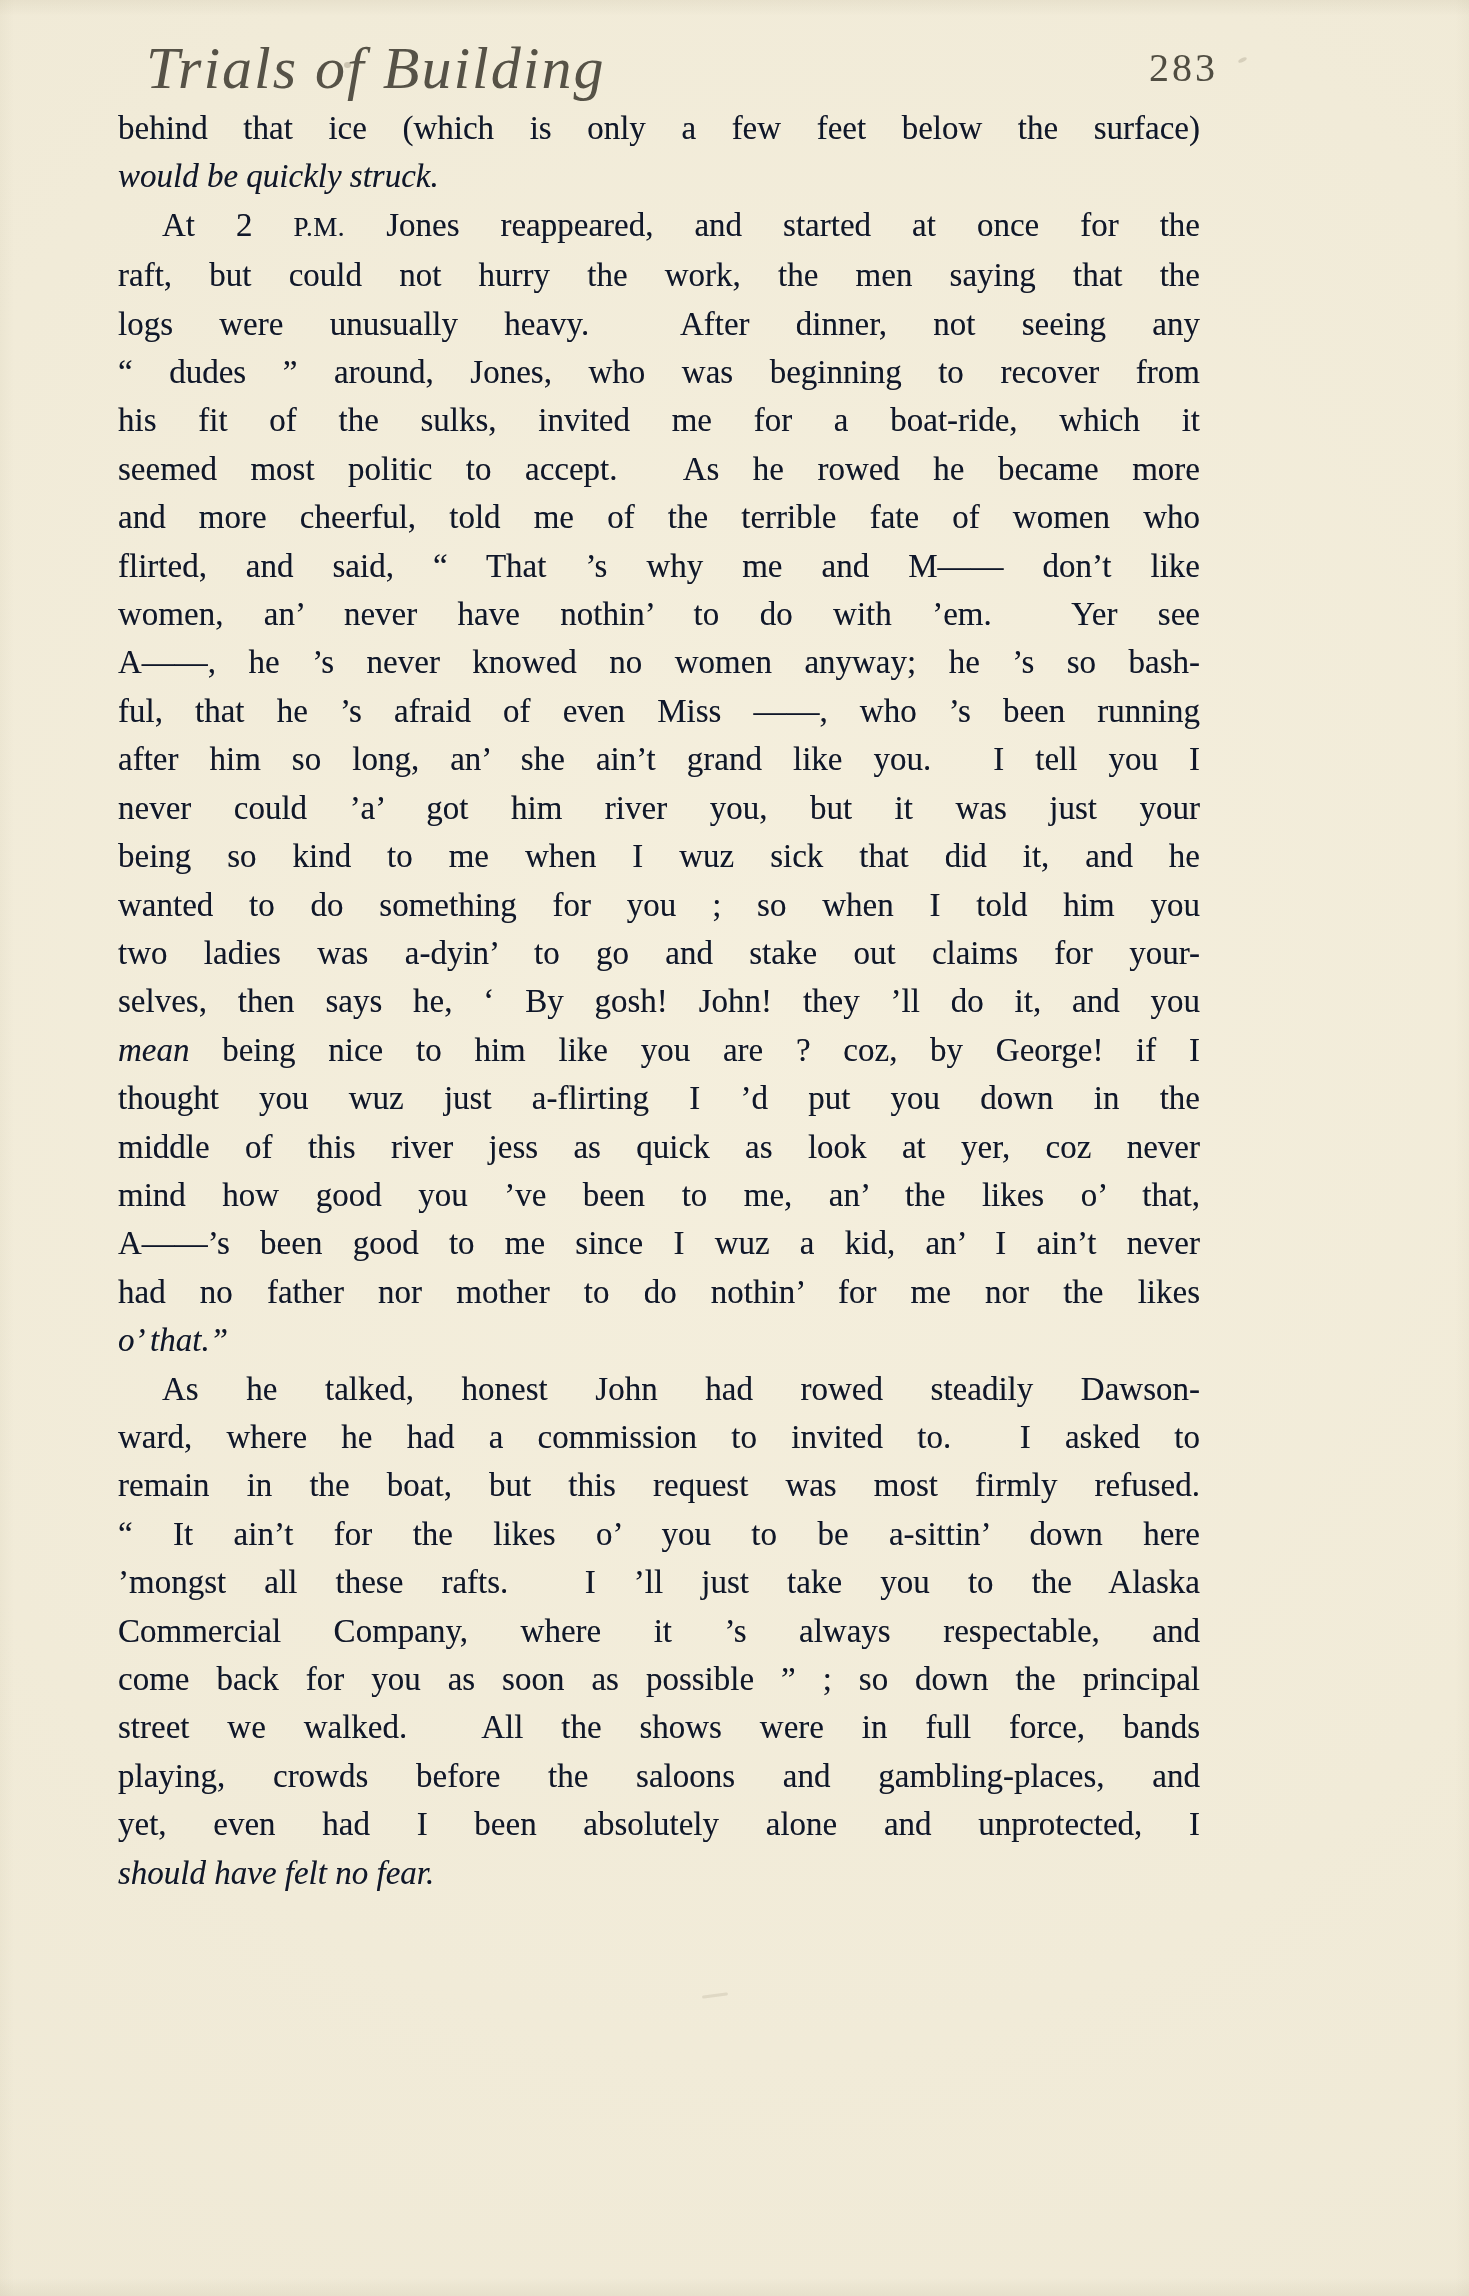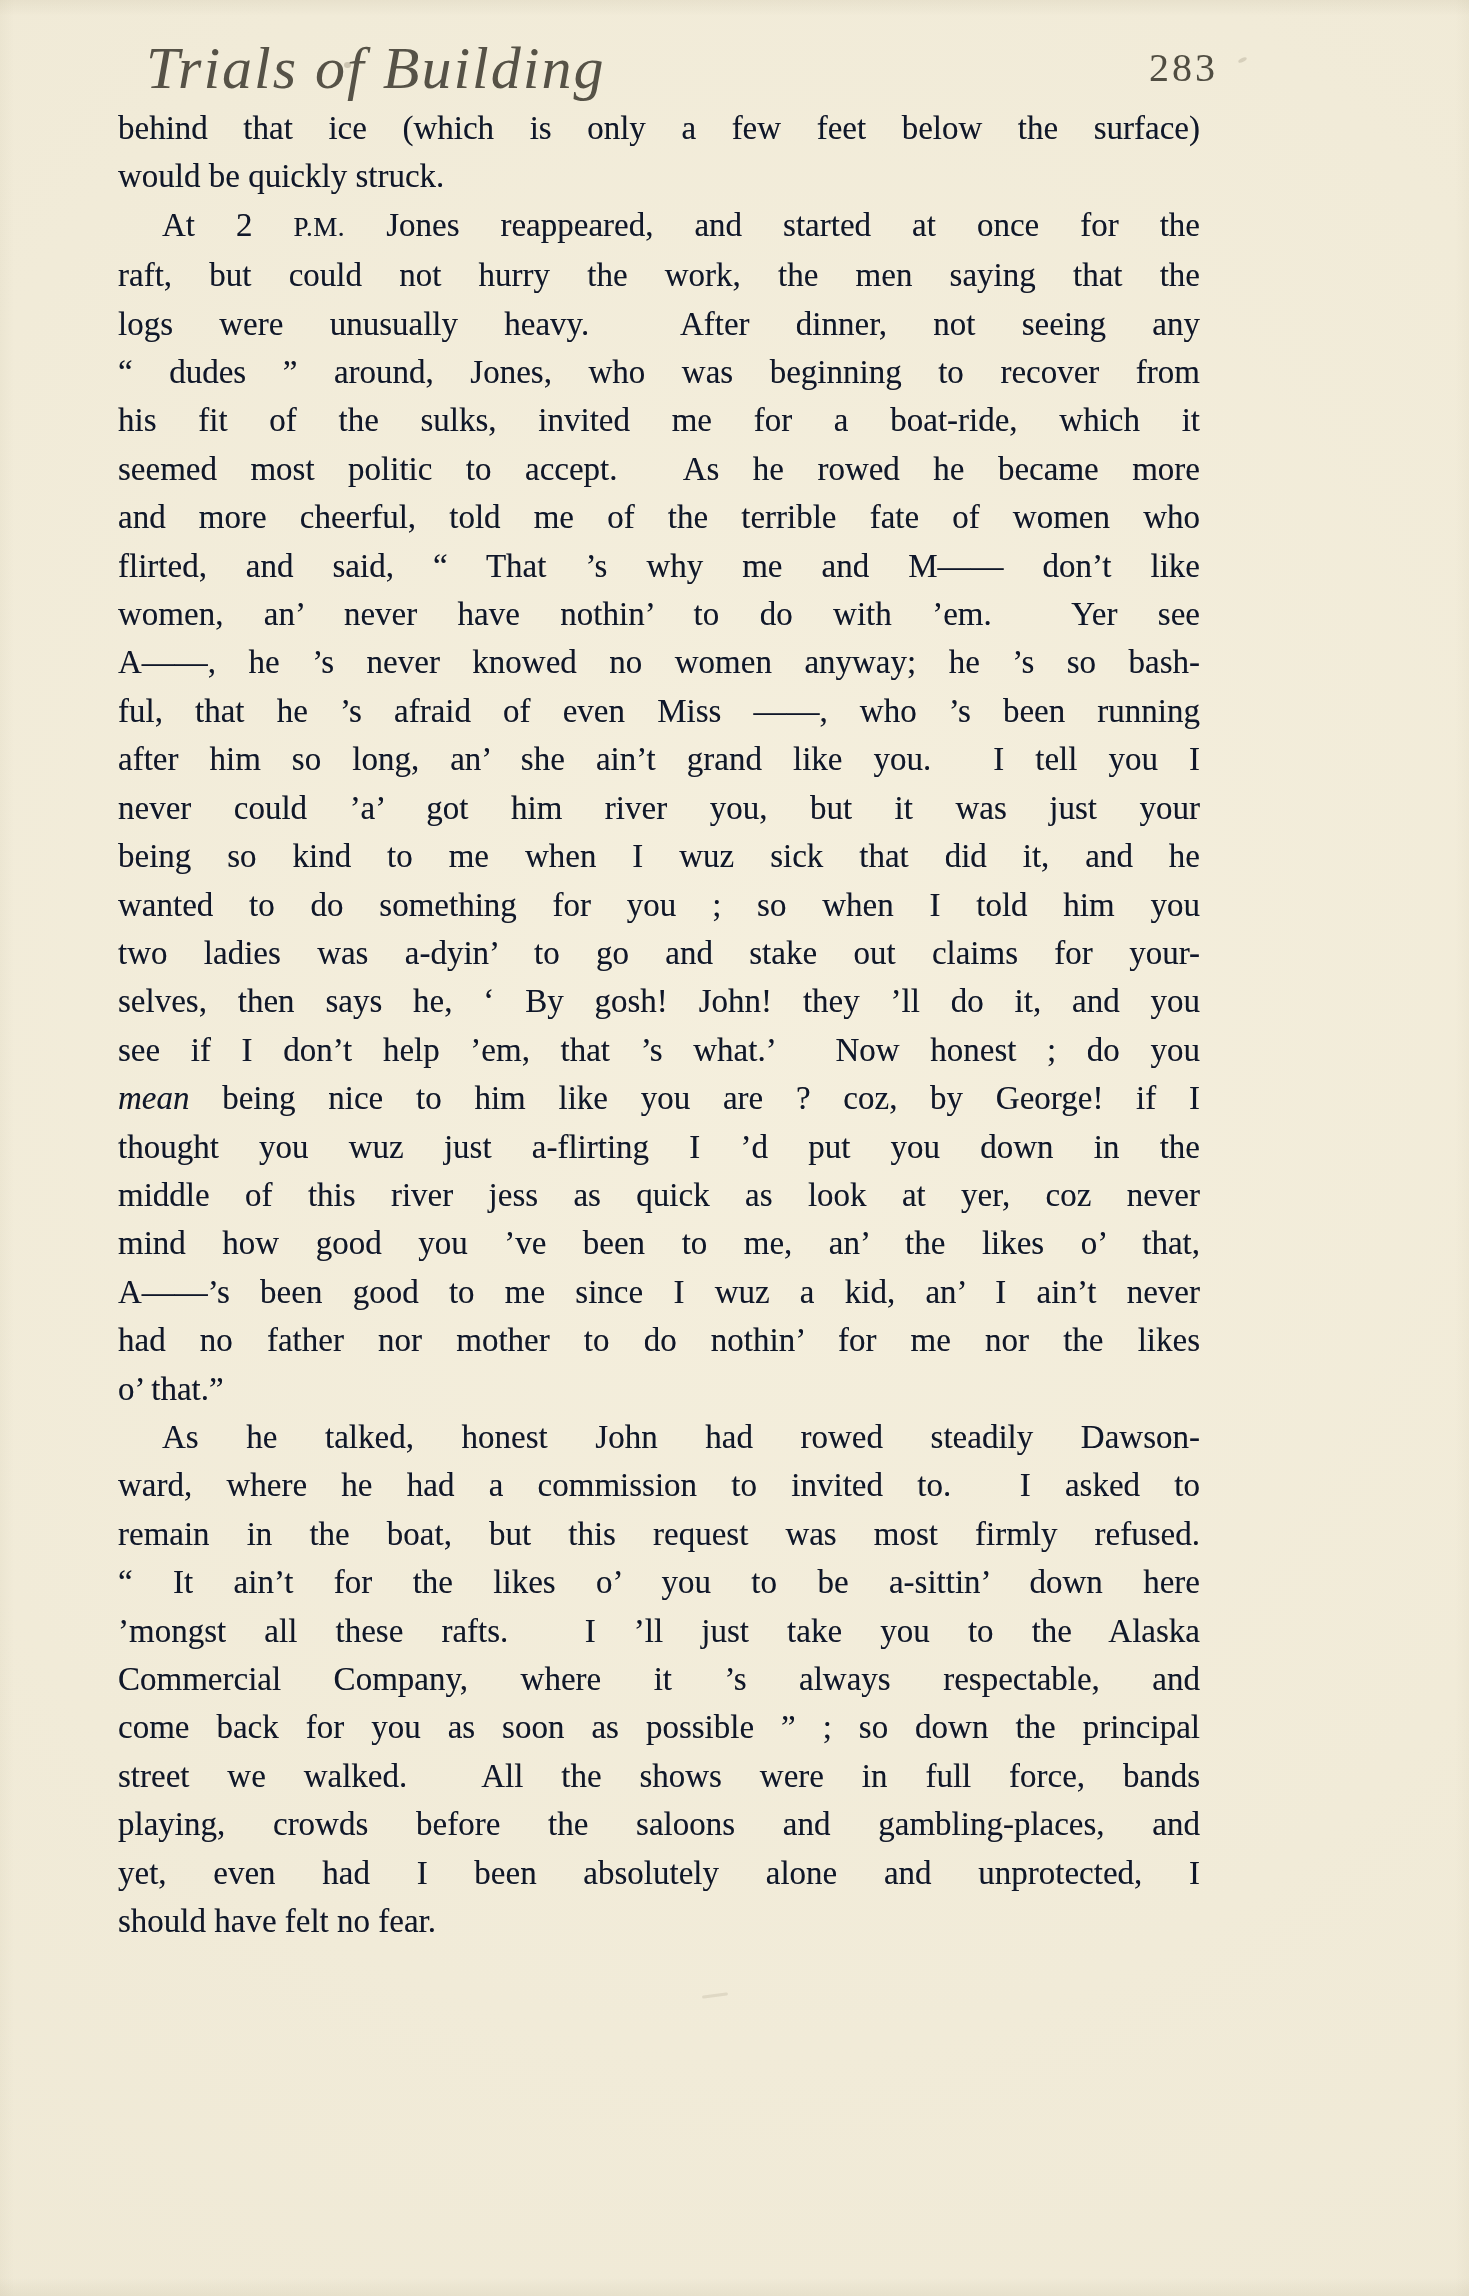--- a/index.html
+++ b/index.html
@@ -66,21 +66,21 @@
     font-size: 33px;
     line-height: 48.4px;
     color: #0f172a;
     text-shadow: 0 0 0.5px rgba(62,58,48,0.45);
   }
   .line {
     text-align: justify;
     text-align-last: justify;
     white-space: pre-wrap;
   }
-  .line.para-end { text-align-last: left; }
+  .line.para-end { text-align-last: left; font-style: italic; }
   .line.indent { text-indent: 44px; }
   .line i { font-style: italic; }
   .line .sc { font-size: 0.82em; letter-spacing: 0.5px; }
 
   
   .speck {
     position: absolute;
     border-radius: 50%;
     pointer-events: none;
   }
@@ -110,21 +110,20 @@
       <div class="line">flirted, and said, “ That ’s why me and M—— don’t like</div>
       <div class="line">women, an’ never have nothin’ to do with ’em.  Yer see</div>
       <div class="line">A——, he ’s never knowed no women anyway; he ’s so bash-</div>
       <div class="line">ful, that he ’s afraid of even Miss ——, who ’s been running</div>
       <div class="line">after him so long, an’ she ain’t grand like you.  I tell you I</div>
       <div class="line">never could ’a’ got him river you, but it was just your</div>
       <div class="line">being so kind to me when I wuz sick that did it, and he</div>
       <div class="line">wanted to do something for you ; so when I told him you</div>
       <div class="line">two ladies was a-dyin’ to go and stake out claims for your-</div>
       <div class="line">selves, then says he, ‘ By gosh! John! they ’ll do it, and you</div>
-      <div class="line">see if I don’t help ’em, that ’s what.’  Now honest ; do you</div>
       <div class="line"><i>mean</i> being nice to him like you are ? coz, by George! if I</div>
       <div class="line">thought you wuz just a-flirting I ’d put you down in the</div>
       <div class="line">middle of this river jess as quick as look at yer, coz never</div>
       <div class="line">mind how good you ’ve been to me, an’ the likes o’ that,</div>
       <div class="line">A——’s been good to me since I wuz a kid, an’ I ain’t never</div>
       <div class="line">had no father nor mother to do nothin’ for me nor the likes</div>
       <div class="line para-end">o’ that.”</div>
       <div class="line indent">As he talked, honest John had rowed steadily Dawson-</div>
       <div class="line">ward, where he had a commission to invited to.  I asked to</div>
       <div class="line">remain in the boat, but this request was most firmly refused.</div>

